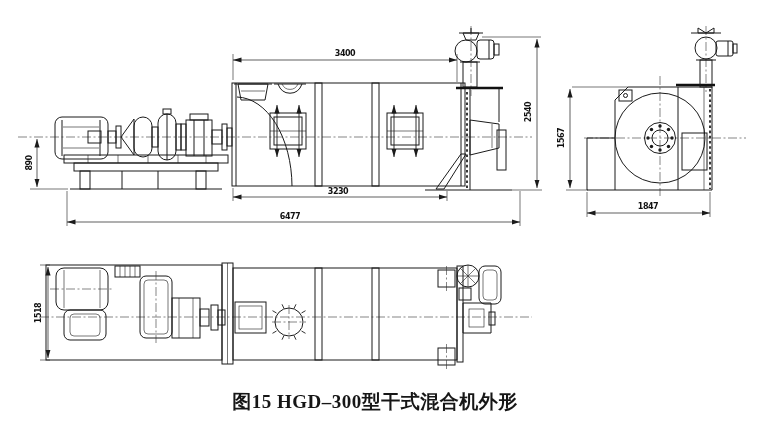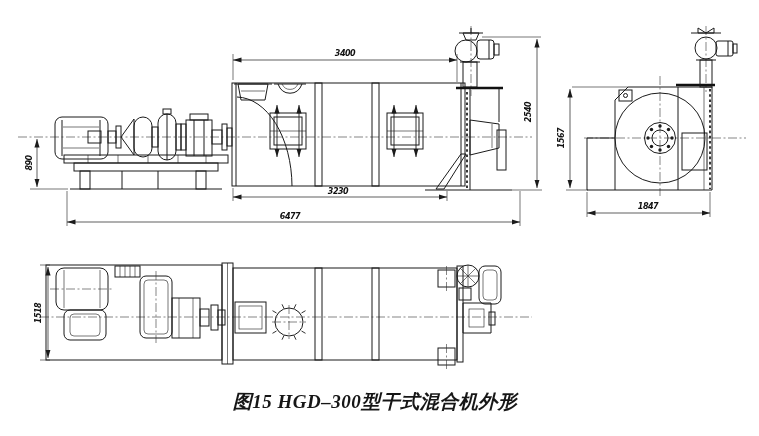--- a/index.html
+++ b/index.html
@@ -1,16 +1,16 @@
 <!DOCTYPE html>
 <html><head>
 <meta charset="utf-8">
 <style>
   html,body{margin:0;padding:0;background:#fff;width:759px;height:436px;overflow:hidden;}
-  .stage{position:relative;width:759px;height:348px;background:#fff;font-family:"Liberation Sans",sans-serif;font-style:italic;}
+  .stage{position:relative;width:759px;height:348px;background:#fff;font-family:"Liberation Sans",sans-serif;}
   svg{display:block;}
   .ln{fill:none;stroke:#1b1b1b;stroke-width:1;stroke-linecap:butt;stroke-linejoin:miter;}
   .thk{fill:none;stroke:#111;stroke-width:2.4;}
   .thin{fill:none;stroke:#1b1b1b;stroke-width:.6;}
   .cl{fill:none;stroke:#333;stroke-width:.6;stroke-dasharray:9 2.5 2 2.5;}
   .dash{fill:none;stroke:#222;stroke-width:1.8;stroke-dasharray:2.6 2.6;}
   .dim{fill:none;stroke:#1b1b1b;stroke-width:.7;}
   .stud{fill:none;stroke:#1b1b1b;stroke-width:.9;}
   .dimtxt{font-family:"DejaVu Sans",sans-serif;font-size:8px;font-weight:bold;fill:#111;letter-spacing:-.5px;}
   .cap{font-family:"Liberation Serif","DejaVu Serif",serif;font-size:19px;font-weight:bold;fill:#161616;letter-spacing:.5px;}

